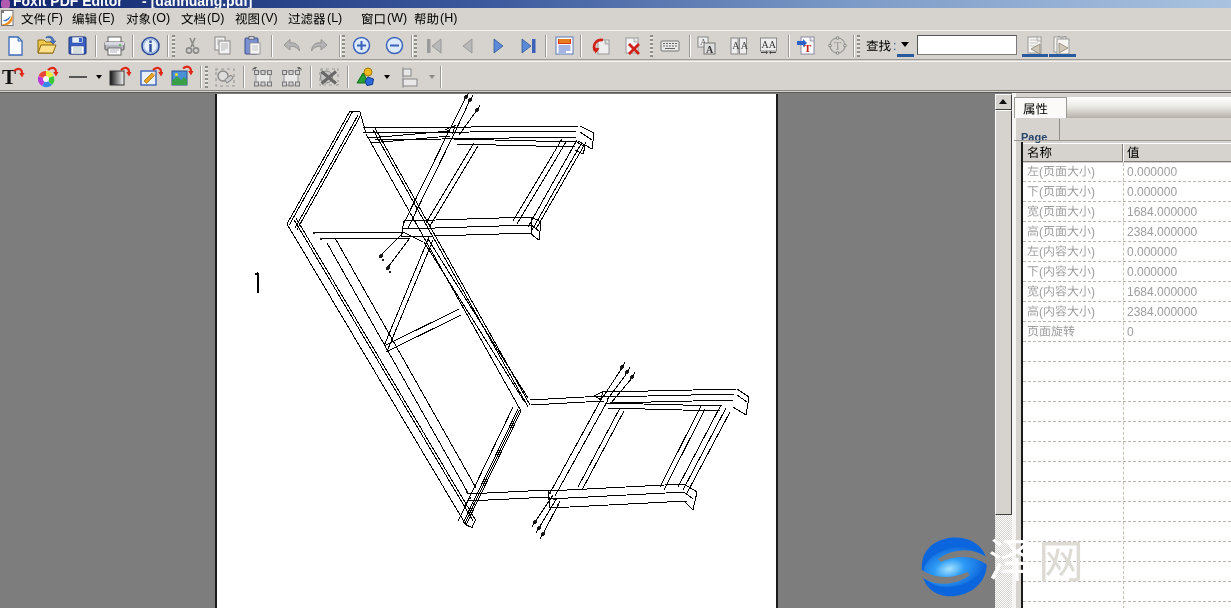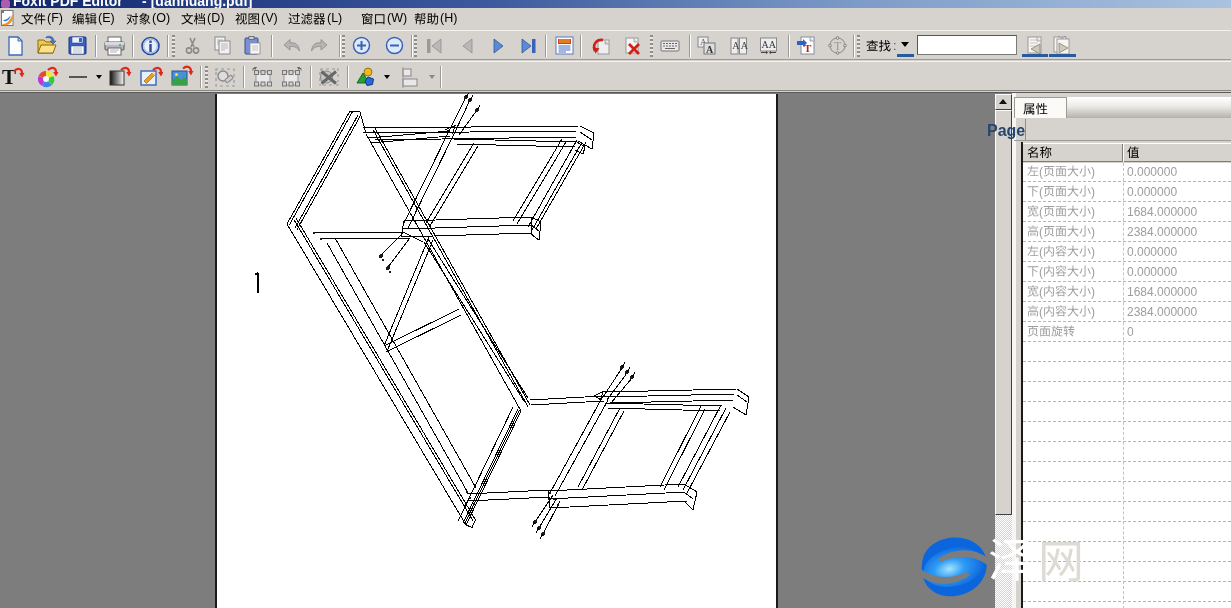--- a/index.html
+++ b/index.html
@@ -18,21 +18,21 @@
 .ico2 { position:absolute; top:3px; width:24px; height:24px; }
 .main { left:0; top:92px; width:1231px; height:516px; background:#7d7d7d; border-top:1px solid #5a5a5a; }
 .page { position:absolute; left:215px; top:1px; width:563px; height:515px; background:#fff; border-left:2px solid #1a1a1a; border-right:2px solid #1a1a1a; }
 .sb { position:absolute; left:995px; top:1px; width:17px; height:515px; background:repeating-conic-gradient(#ffffff 0% 25%, #d6d3ce 0% 50%); background-size:2px 2px; }
 .sbbtn { position:absolute; left:0px; top:0px; width:17px; height:16px; background:#d6d3ce; border:1px solid #3f3f3f; border-left-color:#fdfdfd; border-top-color:#fdfdfd; }
 .sbthumb { position:absolute; left:0px; top:16px; width:17px; height:405px; background:#d6d3ce; border:1px solid #3f3f3f; border-left-color:#fdfdfd; border-top-color:#fdfdfd; }
 .panelgap { position:absolute; left:1012px; top:0px; width:4px; height:516px; background:#f7f6f4; }
 .panelbg { position:absolute; left:1016px; top:0px; width:215px; height:516px; background:#d6d3ce; }
 .paneltitle { position:absolute; left:1014px; top:4px; width:217px; height:21px; background:linear-gradient(180deg,#ffffff 0%,#eceae6 45%,#b5b1a9 100%); }
 .tabshuxing { position:absolute; left:1014px; top:4px; width:53px; height:21px; background:#fbfaf8; border:1px solid #9c9a94; border-bottom:none; font-size:12.5px; padding:3px 0 0 8px; }
-.tabpage { position:absolute; left:980px; top:26px; width:46px; height:21px; font-size:16px; font-weight:bold; color:#26466e; padding:3px 0 0 7px; border-right:1px solid #8f8d87; }
+.tabpage { position:absolute; left:1014px; top:26px; width:46px; height:21px; font-size:11px; font-weight:bold; color:#26466e; padding:12px 0 0 7px; border-right:1px solid #8f8d87; }
 .tabline { position:absolute; left:1014px; top:47px; width:217px; height:1px; background:#9c9a94; }
 .tblheader { position:absolute; left:1023px; top:50px; width:208px; height:19px; background:#d6d3ce; border-top:1px solid #fff; border-bottom:1px solid #7f7d77; font-size:12.5px; }
 .tblwhite { position:absolute; left:1023px; top:70px; width:208px; height:446px; background:#fff; }
 .blackline { position:absolute; left:1021px; top:49px; width:2px; height:467px; background:#1a1a1a; }
 .row { position:absolute; left:0; width:208px; height:20px; border-bottom:1px dashed #b9b5ad; font-size:12px; color:#9d9d9d; }
 .rn { position:absolute; left:4px; top:3px; }
 .rv { position:absolute; left:104px; top:3px; }
 .vdiv { position:absolute; left:1123px; top:70px; width:1px; height:446px; border-left:1px dashed #c6c2ba; }
 </style>
 </head>

